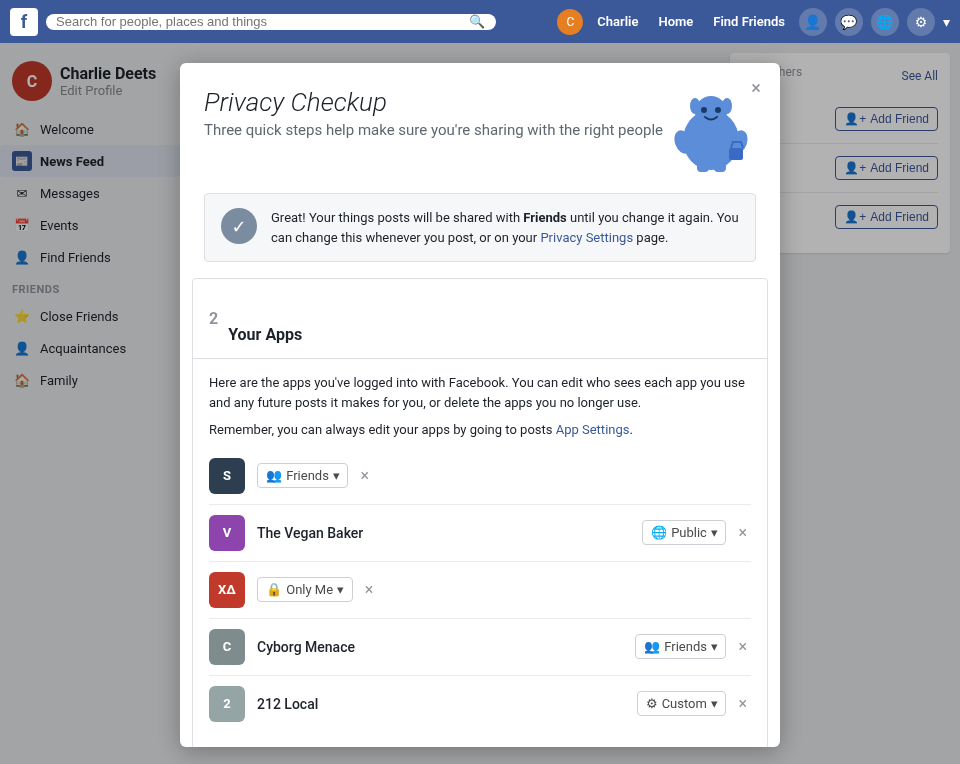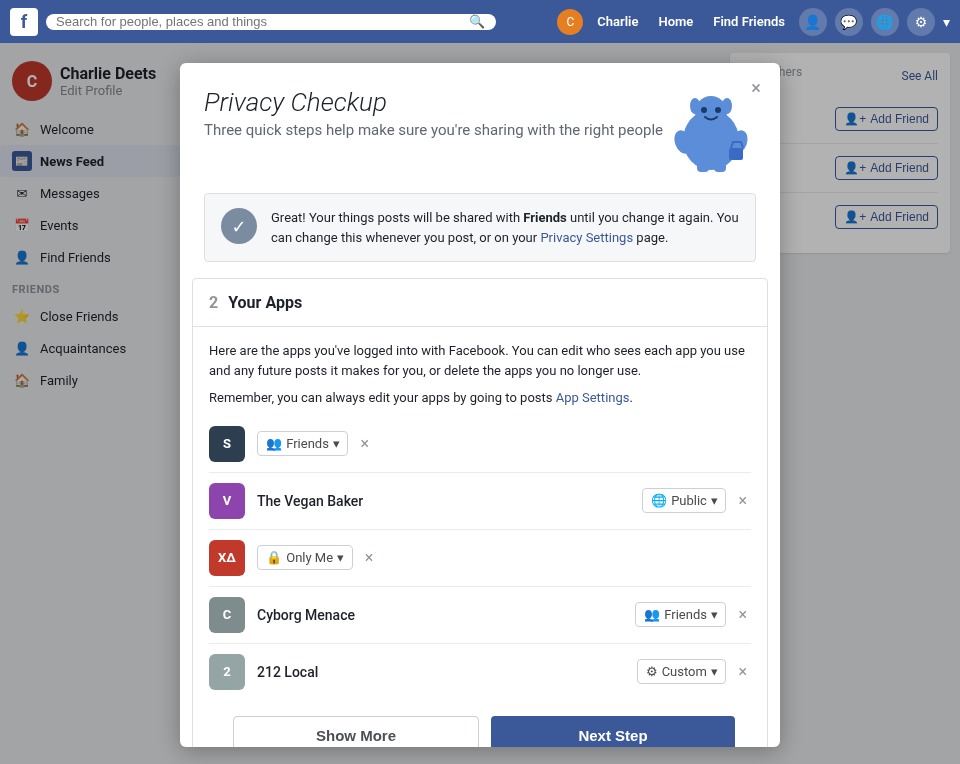--- a/index.html
+++ b/index.html
@@ -221,21 +221,21 @@
     }
     .step-section-header {
       display: flex; align-items: center; gap: 10px;
       padding: 14px 16px;
       border-bottom: 1px solid #dddfe2;
     }
     .step-number {
       font-size: 16px; color: #90949c; font-weight: bold;
     }
     .step-section-title {
-      font-size: 16px; font-weight: bold; color: #1d2129;
+      font-size: 16px; font-weight: bold; color: #1d2129; margin-top: 32px;
     }
     .step-body { padding: 14px 16px; }
     .step-desc { font-size: 13px; color: #1d2129; line-height: 1.5; margin-bottom: 8px; }
 
     
     .app-row {
       display: flex;
       align-items: center;
       padding: 10px 0;
       border-bottom: 1px solid #e9ebee;

